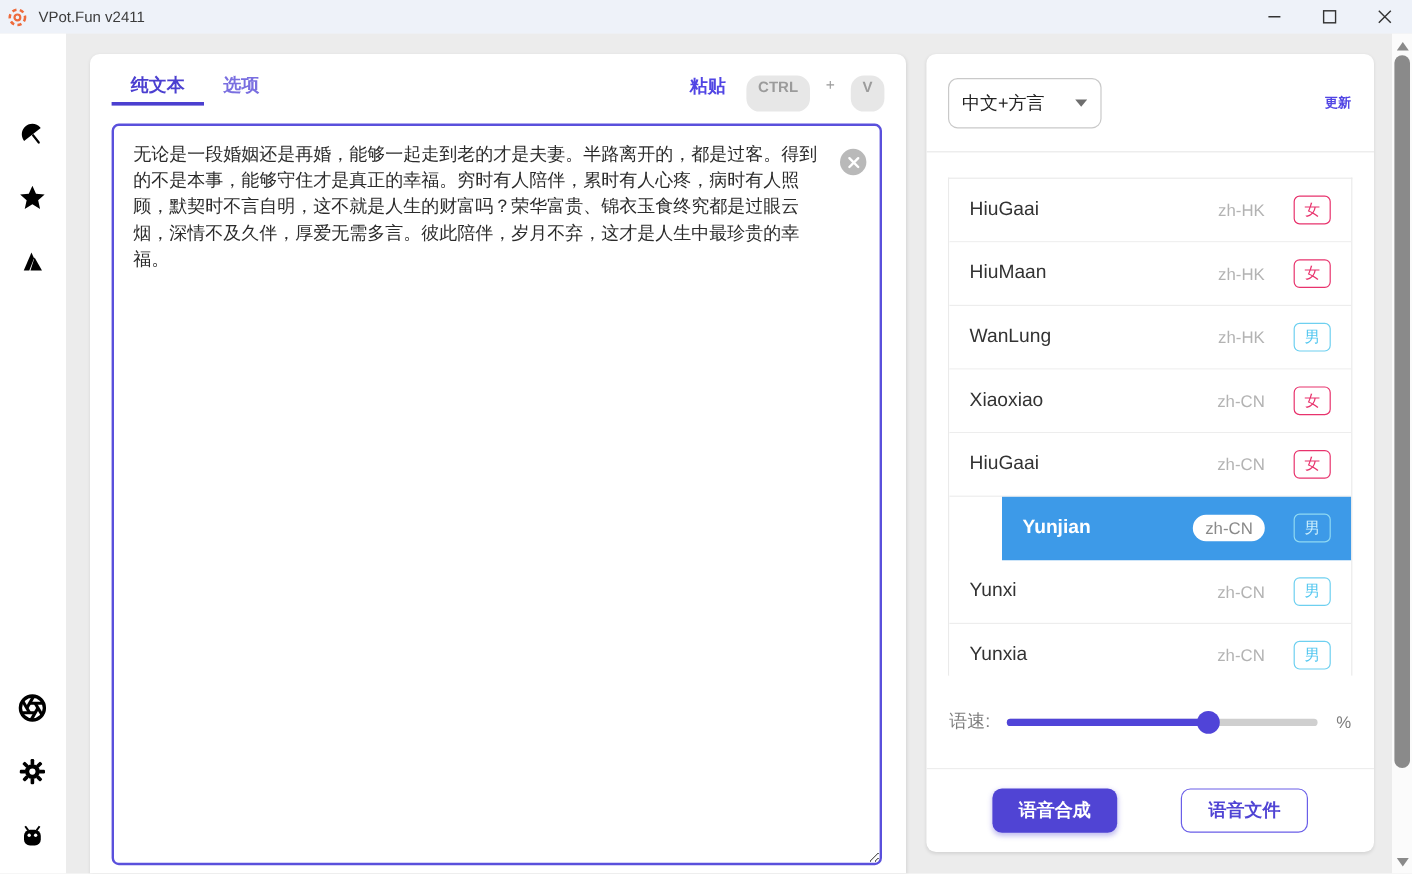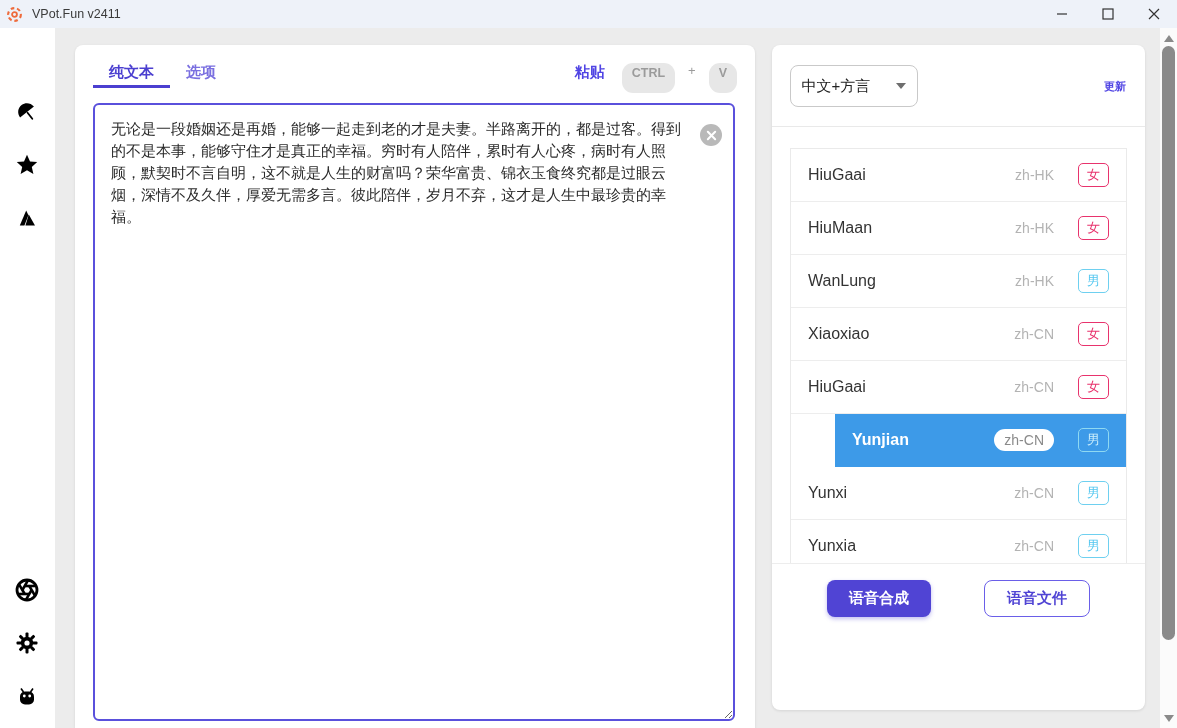--- a/index.html
+++ b/index.html
@@ -239,20 +239,28 @@
             <span class="v-locale">zh-CN</span>
             <span class="v-gender male">男</span>
           </div>
           <div class="voice-row">
             <span class="v-name">Yunxia</span>
             <span class="v-locale">zh-CN</span>
             <span class="v-gender male">男</span>
           </div>
         </div>
 
+      <div class="speed-section">
+        <span class="speed-label">语速:</span>
+        <div class="slider">
+          <div class="slider-fill" style="width: 65%;"></div>
+          <div class="slider-thumb" style="left: 65%;"></div>
+        </div>
+        <span class="speed-unit">%</span>
+      </div>
 
       <div class="buttons-section">
         <button class="btn btn-primary">语音合成</button>
         <button class="btn btn-outline">语音文件</button>
       </div>
     </div>
 
     <div class="scrollbar">
       <div class="sb-arrow up">
           <div class="tri-up"></div>

